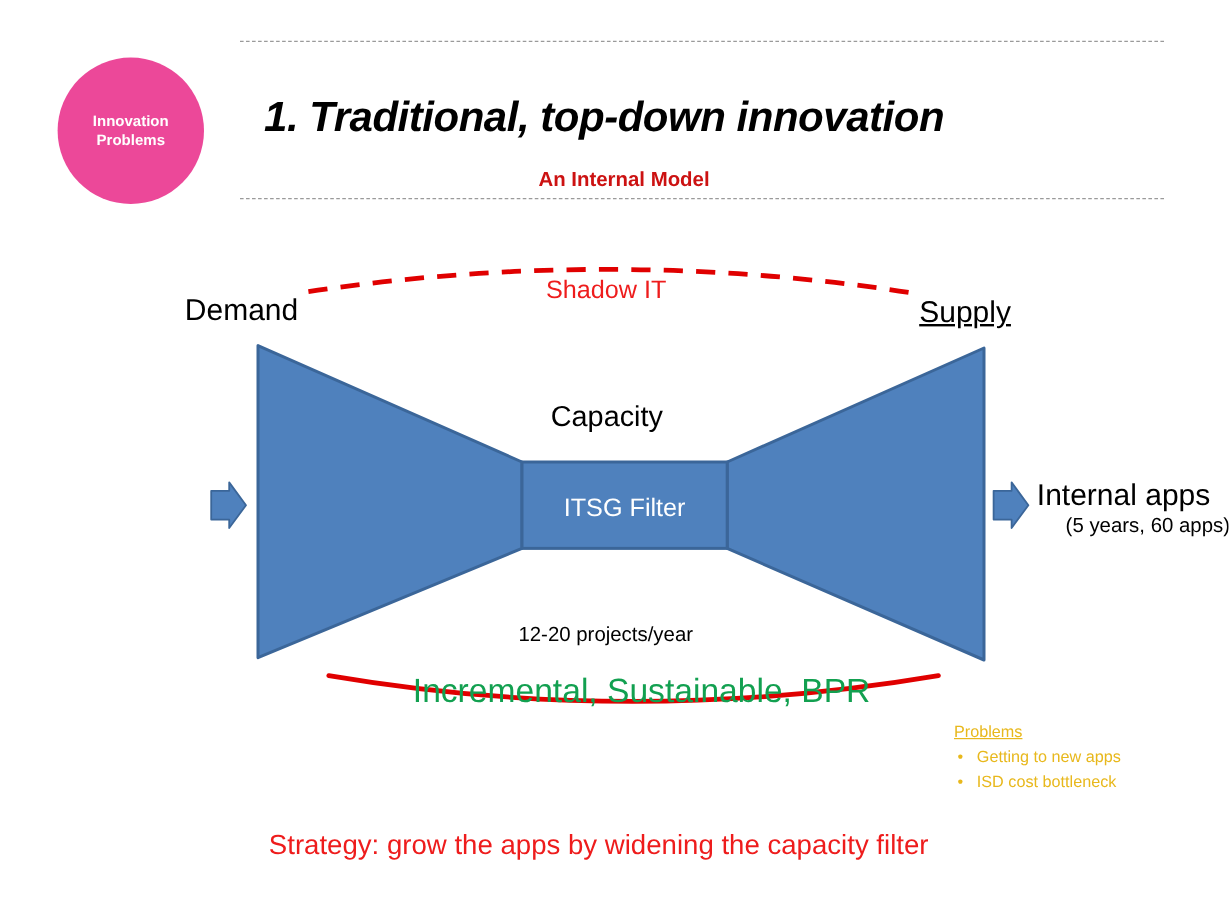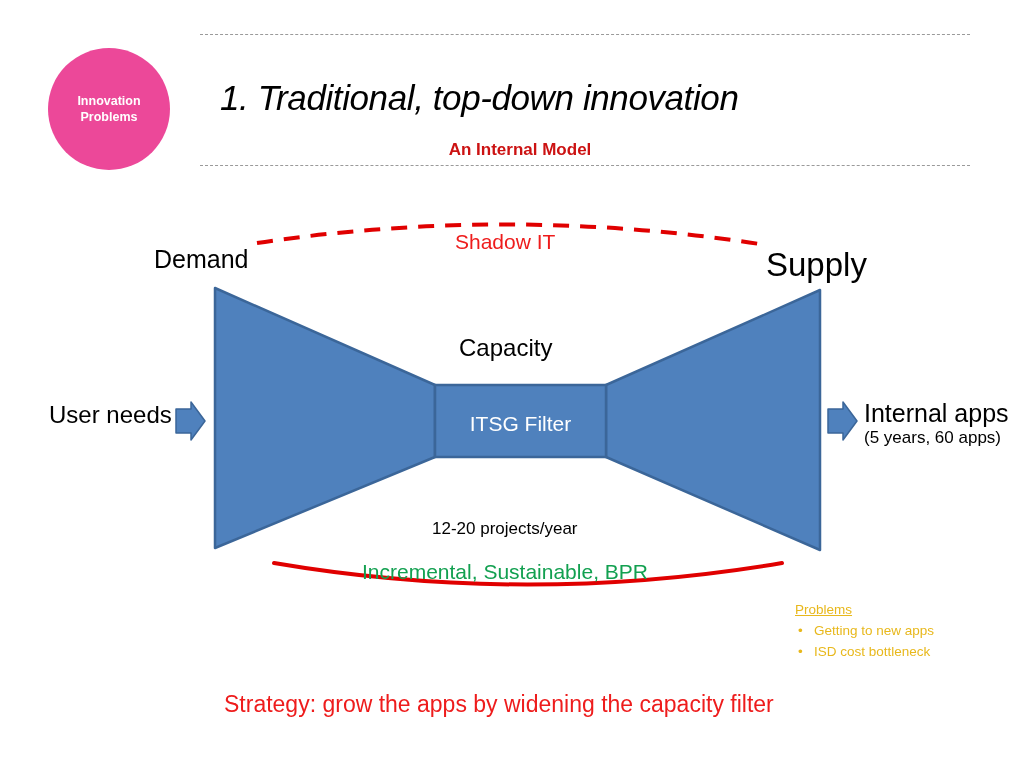--- a/index.html
+++ b/index.html
@@ -49,21 +49,21 @@
     line-height: 1.32;
     text-align: center;
   }
 
   #title {
     position: absolute;
     left: 220px;
     top: 78px;
     width: 760px;
     font-size: 35px;
-    font-weight: normal;
+    font-weight: bold;
     font-style: italic;
     color: #000000;
     letter-spacing: -0.4px;
     white-space: nowrap;
   }
   #subtitle {
     position: absolute;
     left: 220px;
     top: 140px;
     width: 600px;
@@ -87,21 +87,22 @@
     position: absolute;
     color: #000000;
     white-space: nowrap;
   }
   #lbl-demand {
     left: 154px; top: 245px;
     font-size: 25px;
   }
   #lbl-supply {
     left: 766px; top: 246px;
-    font-size: 33px;
+    font-size: 25px;
+    text-decoration: underline;
   }
   #lbl-shadow-it {
     left: 455px; top: 230px;
     font-size: 21px;
     color: #ee1c1c;
   }
   #lbl-capacity {
     left: 459px; top: 334px;
     font-size: 24px;
   }
@@ -114,22 +115,22 @@
   }
   #lbl-do-model {
     left: 448px; top: 488px;
     font-size: 24px;
   }
   #lbl-projects {
     left: 432px; top: 519px;
     font-size: 17px;
   }
   #lbl-incremental {
-    left: 362px; top: 560px;
-    font-size: 21px;
+    left: 344px; top: 560px;
+    font-size: 28px;
     color: #12a050;
   }
   #lbl-user-needs {
     left: 49px; top: 401px;
     font-size: 24px;
   }
   #grp-internal-apps {
     position: absolute;
     left: 864px; top: 400px;
     white-space: nowrap;
@@ -137,20 +138,21 @@
   #lbl-internal-apps {
     font-size: 25px;
     color: #000000;
     line-height: 1.05;
   }
   #lbl-internal-apps-sub {
     font-size: 17px;
     color: #000000;
     line-height: 1.2;
     margin-top: 2px;
+    margin-left: 24px;
   }
 
   
   #problems {
     position: absolute;
     left: 795px;
     top: 600px;
     color: #e8b81c;
     font-weight: normal;
     font-size: 13.5px;
@@ -213,21 +215,20 @@
     <path d="M 828,409 L 843,409 L 843,402 L 857,421 L 843,440 L 843,433 L 828,433 Z" fill="#4f81bd" stroke="#3b6699" stroke-width="1.5" stroke-linejoin="round"></path>
   </svg>
 
   <div class="lbl" id="lbl-demand">Demand</div>
   <div class="lbl" id="lbl-supply">Supply</div>
   <div class="lbl" id="lbl-shadow-it">Shadow IT</div>
   <div class="lbl" id="lbl-capacity">Capacity</div>
   <div class="lbl" id="lbl-itsg">ITSG Filter</div>
   <div class="lbl" id="lbl-projects">12-20 projects/year</div>
   <div class="lbl" id="lbl-incremental">Incremental, Sustainable, BPR</div>
-  <div class="lbl" id="lbl-user-needs">User needs</div>
 
   <div id="grp-internal-apps">
     <div id="lbl-internal-apps">Internal apps</div>
     <div id="lbl-internal-apps-sub">(5 years, 60 apps)</div>
   </div>
 
   <div id="problems">
     <div id="problems-title">Problems</div>
     <ul>
       <li>

